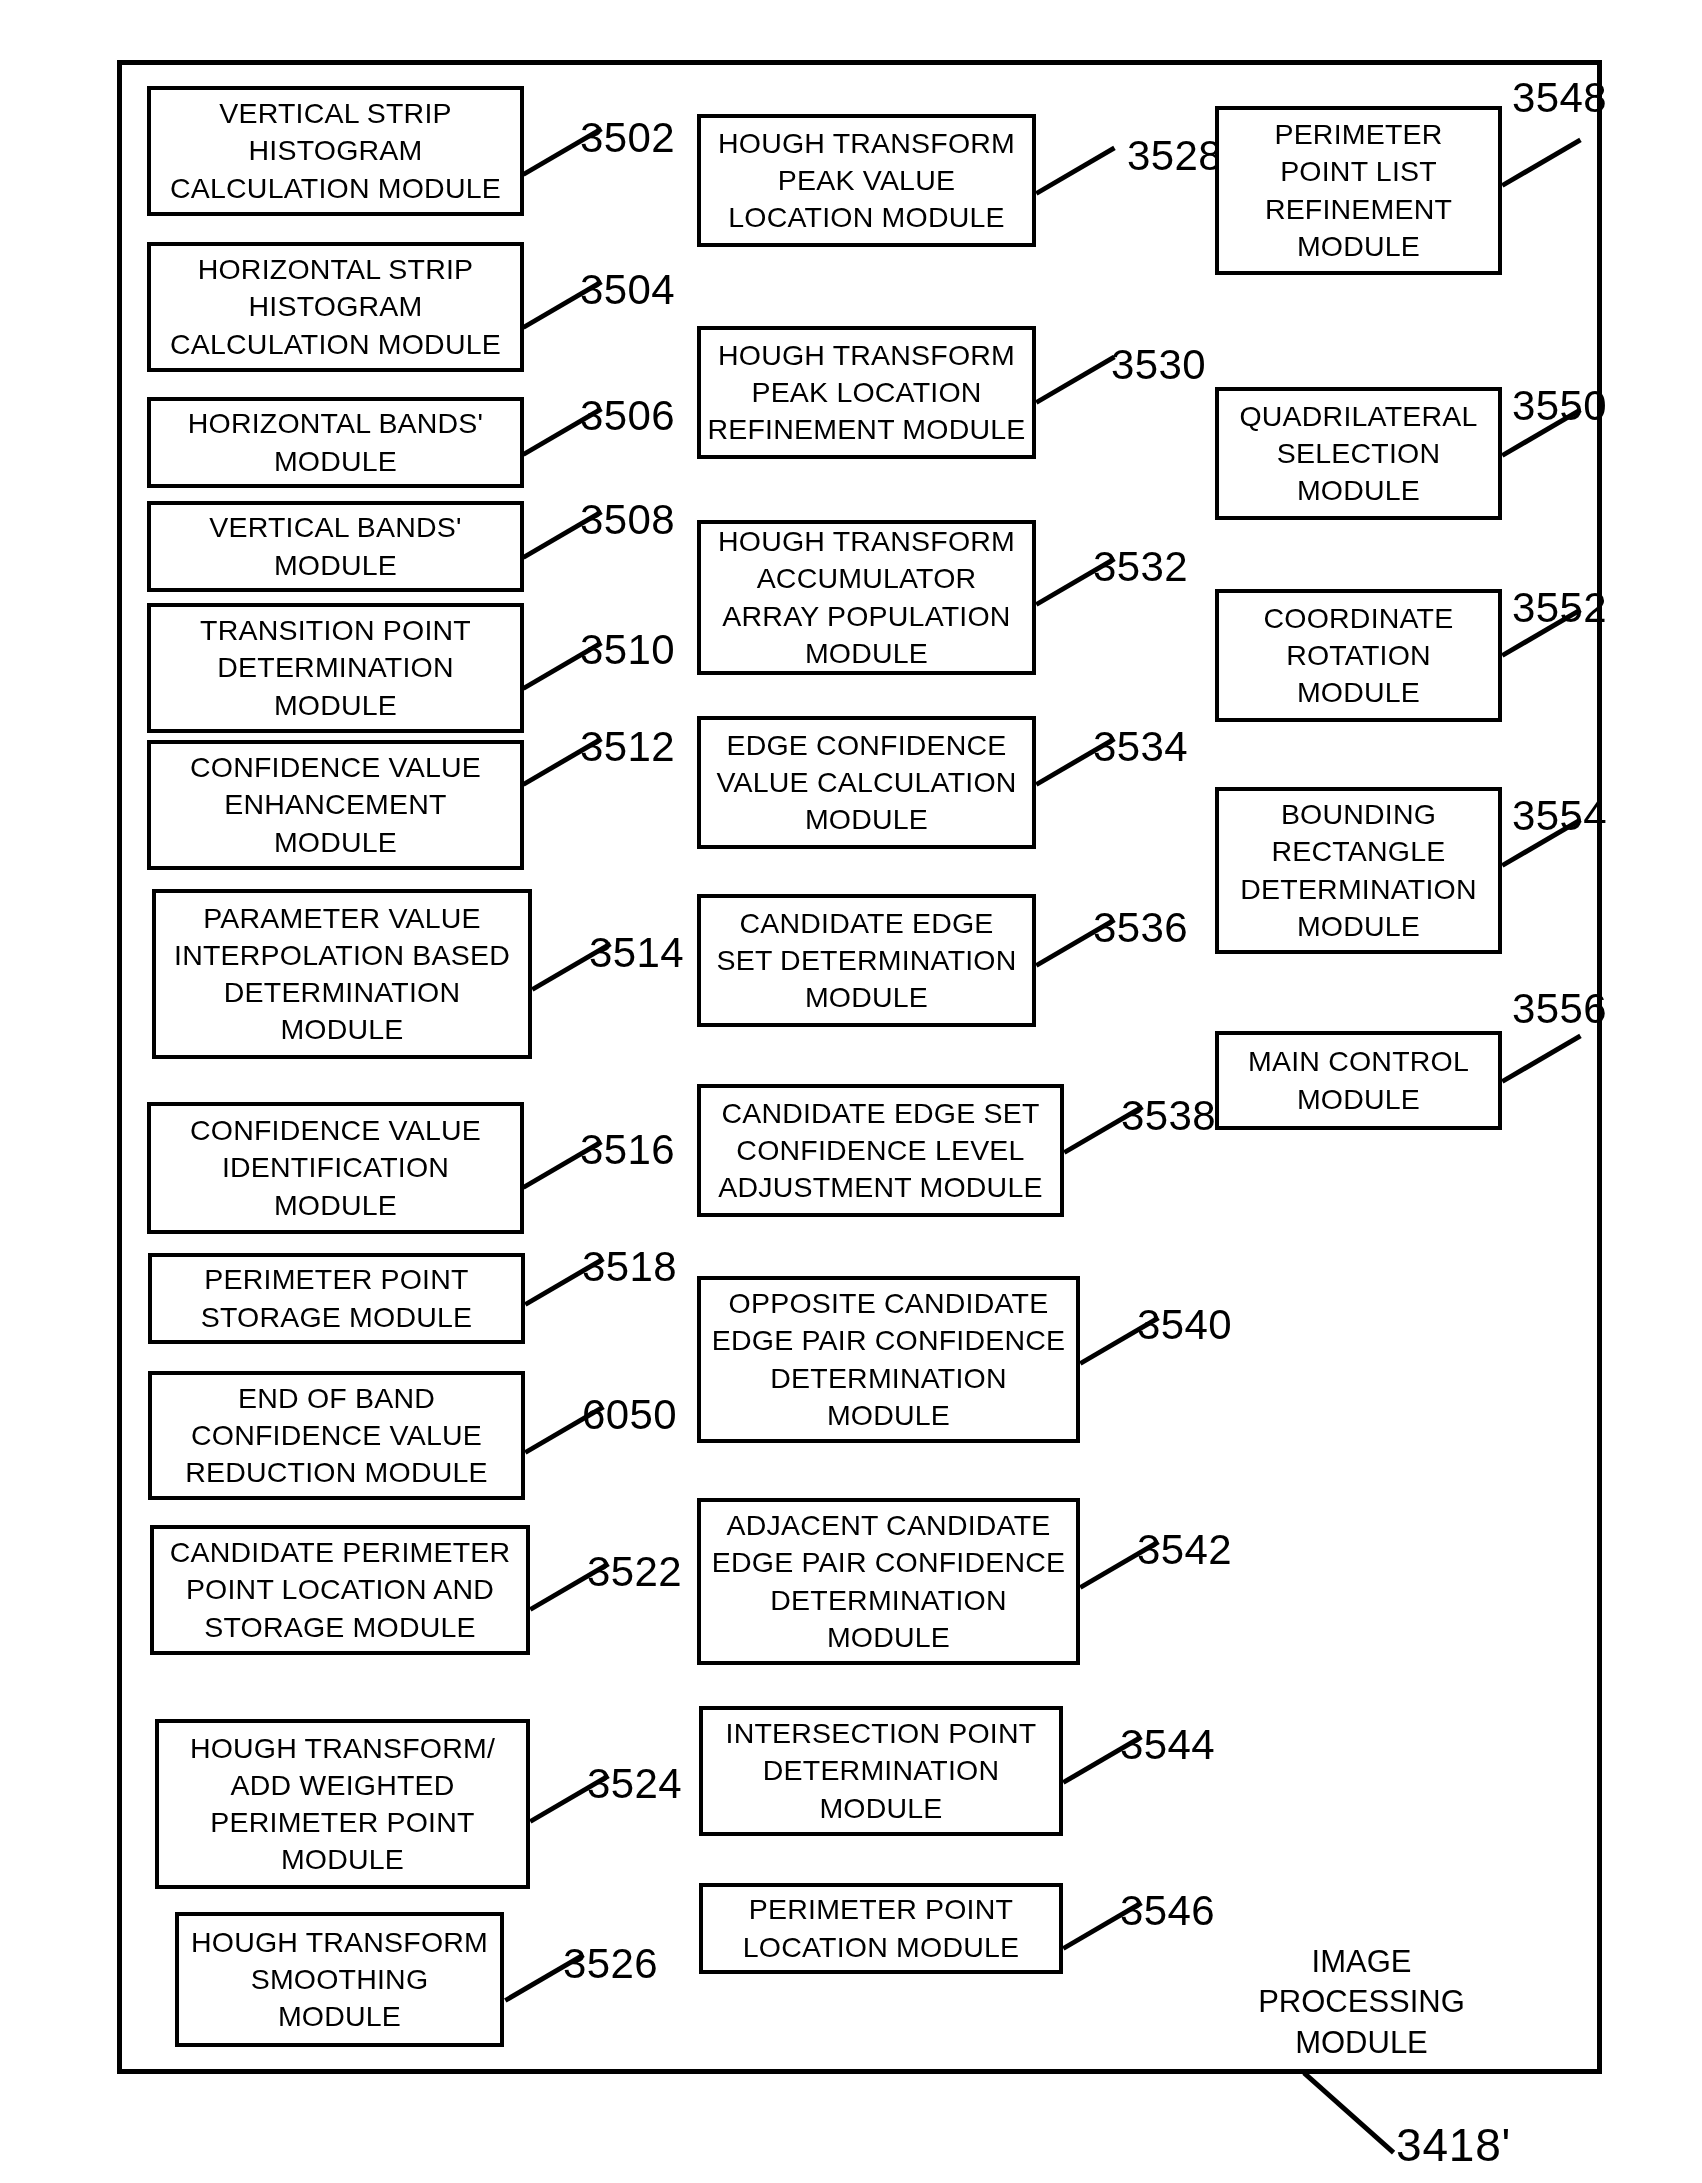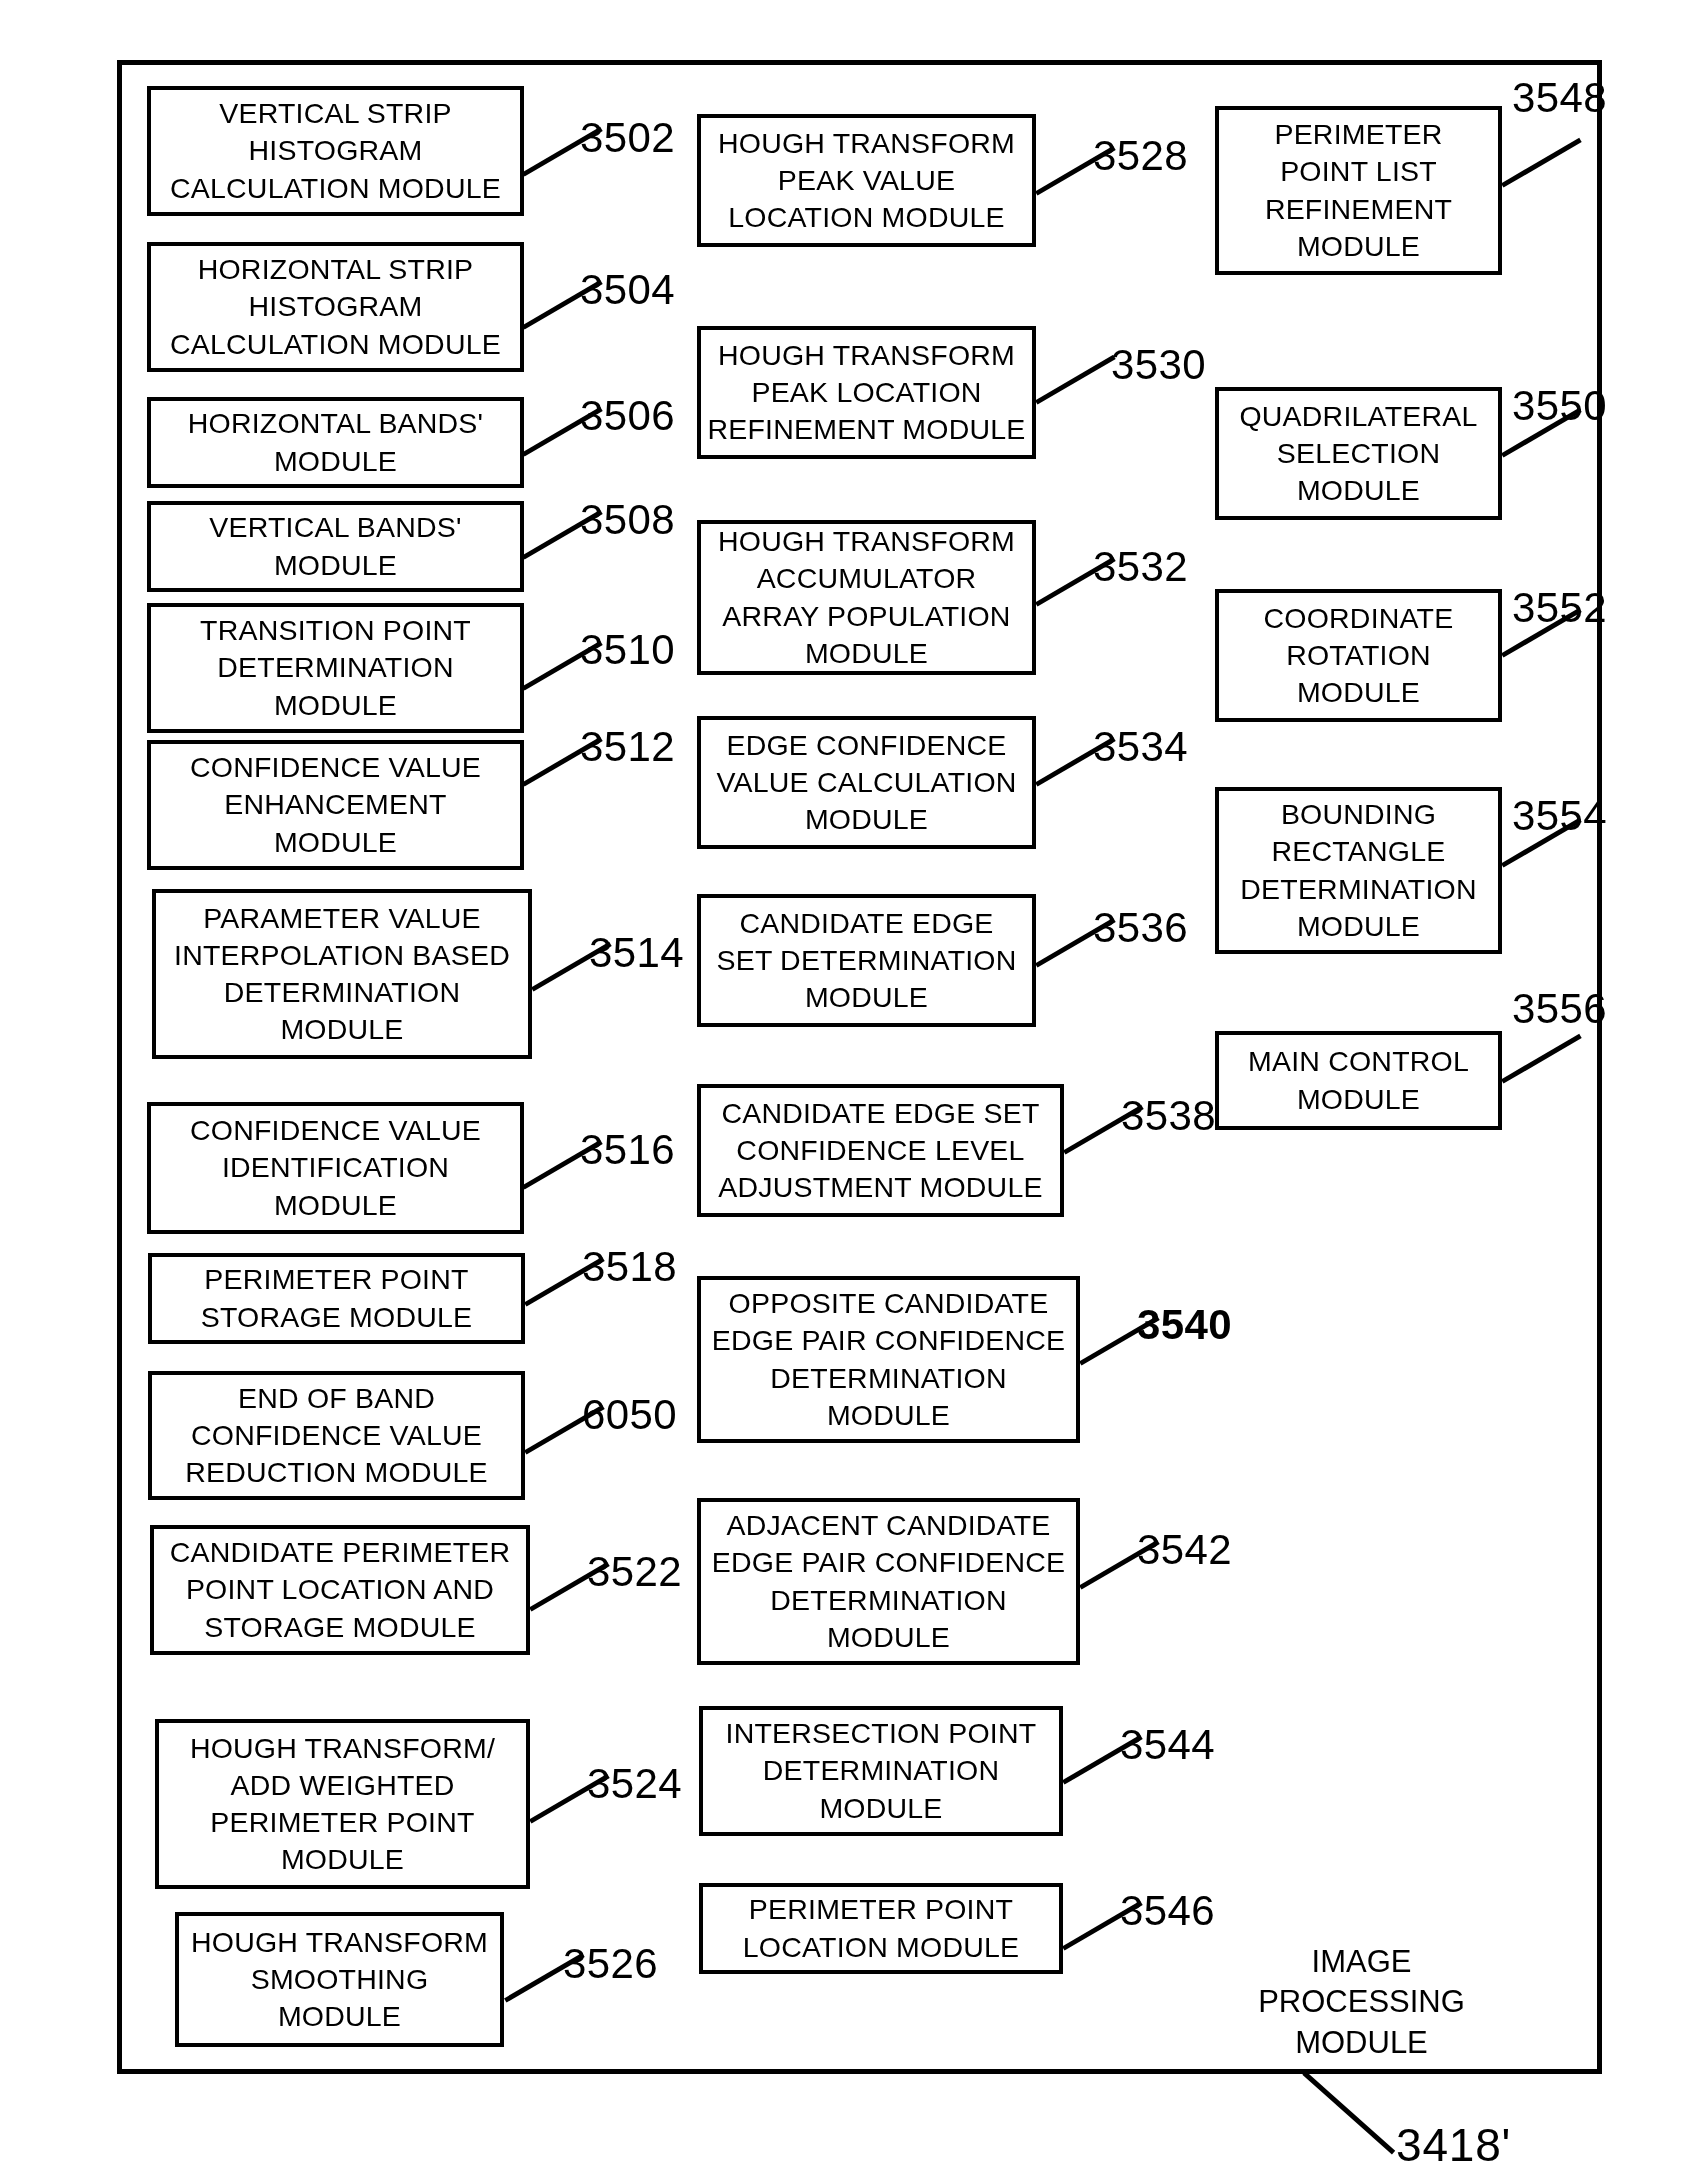--- a/index.html
+++ b/index.html
@@ -224,21 +224,21 @@
   <div class="ref" style="left:563px; top:1943px;">3526</div>
 
   <div class="mod-box" style="left:697px; top:114px; width:339px; height:133px;">
     <span class="label-text">HOUGH TRANSFORM
 PEAK VALUE
 LOCATION MODULE</span>
   </div>
   <svg class="leader" style="left:1036px; top:143px; width:82px; height:57px;" viewBox="0 0 100 70" width="82" height="57">
       <line x1="0" y1="62" x2="96" y2="6"></line>
     </svg>
-  <div class="ref" style="left:1093px; top:135px;">3528</div>
+  <div class="ref" style="left:1127px; top:135px;">3528</div>
 
   <div class="mod-box" style="left:697px; top:326px; width:339px; height:133px;">
     <span class="label-text">HOUGH TRANSFORM
 PEAK LOCATION
 REFINEMENT MODULE</span>
   </div>
   <svg class="leader" style="left:1036px; top:352px; width:82px; height:57px;" viewBox="0 0 100 70" width="82" height="57">
       <line x1="0" y1="62" x2="96" y2="6"></line>
     </svg>
   <div class="ref" style="left:1111px; top:344px;">3530</div>
@@ -286,21 +286,21 @@
 
   <div class="mod-box" style="left:697px; top:1276px; width:383px; height:167px;">
     <span class="label-text">OPPOSITE CANDIDATE
 EDGE PAIR CONFIDENCE
 DETERMINATION
 MODULE</span>
   </div>
   <svg class="leader" style="left:1080px; top:1313px; width:82px; height:57px;" viewBox="0 0 100 70" width="82" height="57">
       <line x1="0" y1="62" x2="96" y2="6"></line>
     </svg>
-  <div class="ref" style="left:1137px; top:1304px;font-weight:bold;">3540</div>
+  <div class="ref" style="left:1137px; top:1304px;">3540</div>
 
   <div class="mod-box" style="left:697px; top:1498px; width:383px; height:167px;">
     <span class="label-text">ADJACENT CANDIDATE
 EDGE PAIR CONFIDENCE
 DETERMINATION
 MODULE</span>
   </div>
   <svg class="leader" style="left:1080px; top:1537px; width:82px; height:57px;" viewBox="0 0 100 70" width="82" height="57">
       <line x1="0" y1="62" x2="96" y2="6"></line>
     </svg>

